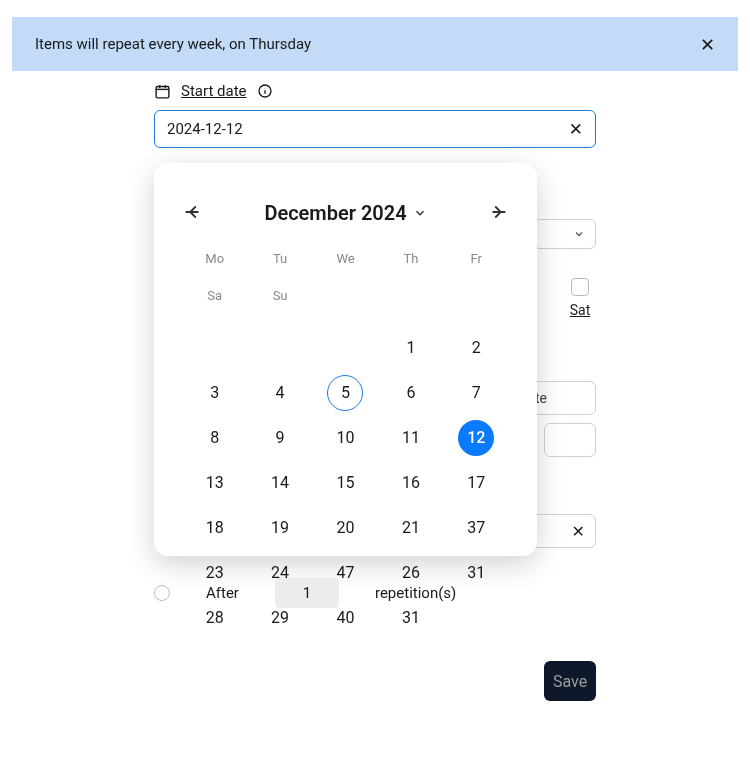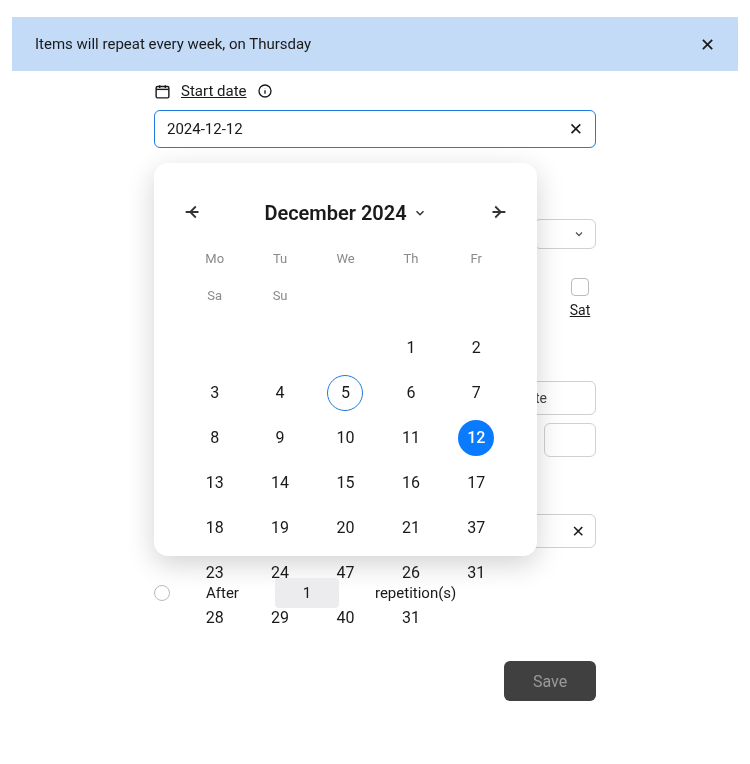--- a/index.html
+++ b/index.html
@@ -39,21 +39,21 @@
   .cal-day { height: 45px; display:flex; align-items:center; justify-content:center; }
   .cal-day span { width: 36px; height: 36px; display:flex; align-items:center; justify-content:center; border-radius:50%; font-size:16px; color:#1a1a1a; cursor:pointer; }
   .cal-day.today span { border: 1.5px solid #1f7be0; }
   .cal-day.selected span { background: #0a7aff; color:#fff; font-weight:500; }
   .cal-day.blank span { visibility:hidden; cursor:default; }
 
   .after-row { position:absolute; top: 578px; left: 154px; display:flex; align-items:center; gap:36px; font-size:15px; color:#1a1a1a; }
   .radio { width:16px; height:16px; border:1.5px solid #bbb; border-radius:50%; background:#fff; cursor:pointer; }
   .rep-input { width:64px; height:30px; background:#ececef; border:none; border-radius:4px; text-align:center; font-size:15px; color:#1a1a1a; }
 
-  .save-btn { position:absolute; top: 661px; right: 154px; width: 92px; height: 40px; background:#404040; border:none; border-radius:6px; font-size:16px; color:#9a9a9a; cursor:pointer; }
+  .save-btn { position:absolute; top: 661px; right: 154px; width: 52px; height: 40px; background:#0f172a; border:none; border-radius:6px; font-size:16px; color:#9a9a9a; cursor:pointer; }
 </style>
 </head>
 <body>
 
 <div class="banner">
   <span class="banner-text">Items will repeat every week, on Thursday</span>
   <span class="banner-close">✕</span>
 </div>
 
 <div class="form-area">

